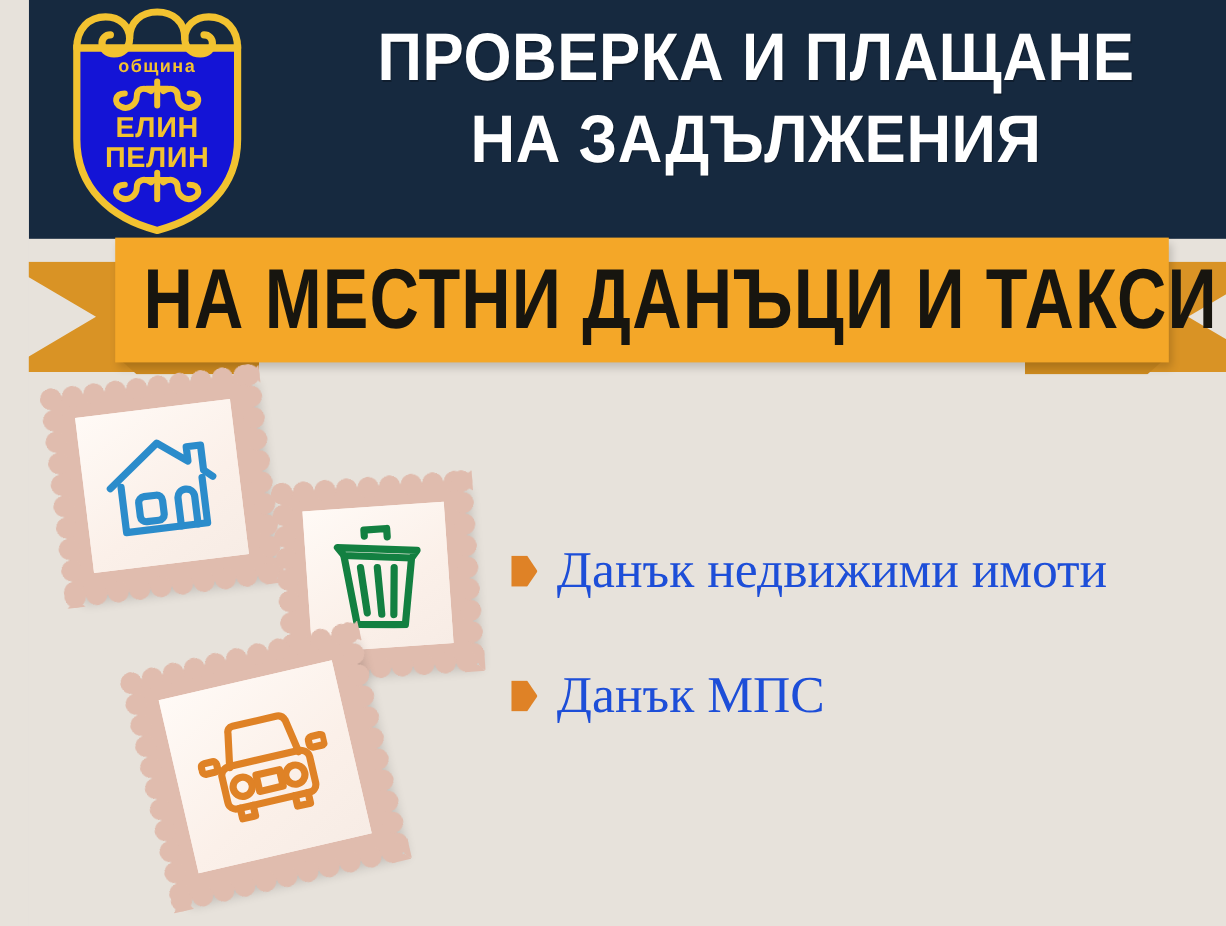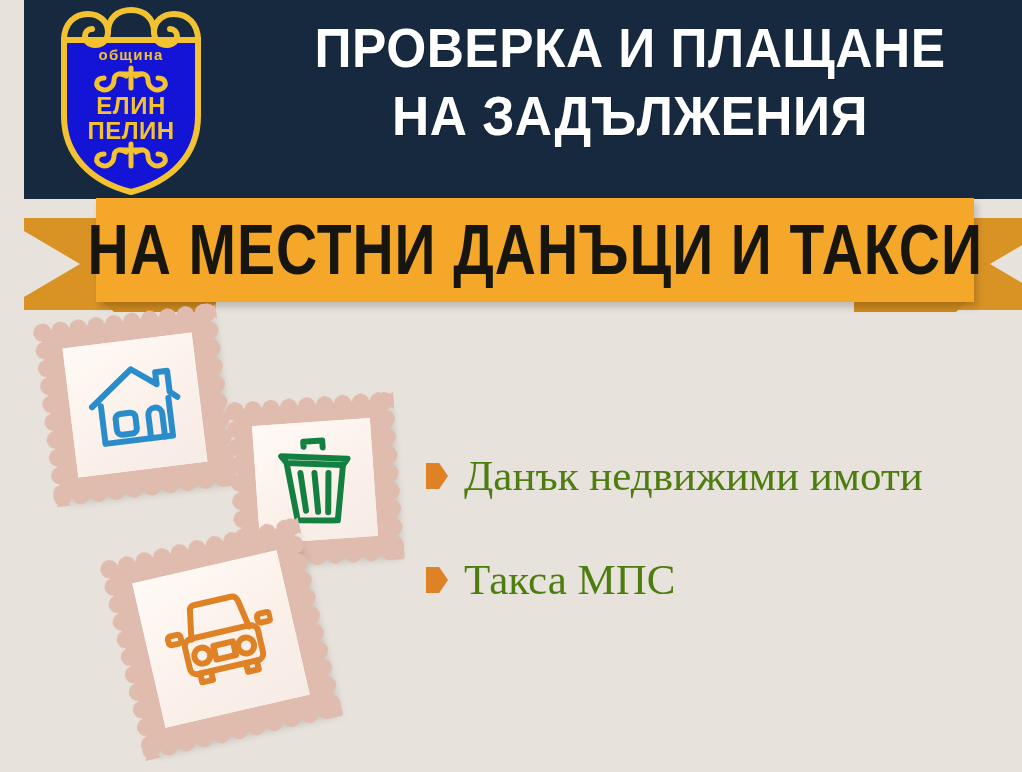--- a/index.html
+++ b/index.html
@@ -101,21 +101,20 @@
   .ribbon-main {
     position: absolute;
     left: 72px;
     top: 2px;
     width: 878px;
     height: 104px;
     background: #f4a728;
     box-shadow: 3px 5px 7px rgba(0,0,0,0.18);
     display: flex;
     align-items: center;
-    justify-content: center;
   }
   .ribbon-text {
     color: #17150f;
     font-family: "Liberation Sans", sans-serif;
     font-weight: bold;
     font-size: 60px;
     line-height: 60px;
     letter-spacing: 1px;
     white-space: nowrap;
     transform: scaleX(0.95) scaleY(1.18);
@@ -204,21 +203,21 @@
   }
   .bullet-marker {
     flex: 0 0 auto;
     width: 22px;
     height: 26px;
     margin-right: 16px;
     background: #df8226;
     clip-path: polygon(0 0, 60% 0, 100% 50%, 60% 100%, 0 100%);
   }
   .bullet-label {
-    color: #4d7c0f;
+    color: #1d4ed8;
     font-family: "Liberation Serif", serif;
     font-size: 43px;
     line-height: 46px;
     white-space: nowrap;
   }
 </style>
 </head>
 <body>
 
 <div class="poster">
@@ -327,17 +326,17 @@
     </div>
   </div>
 
   <div class="bullet-list">
     <div class="bullet-item">
       <span class="bullet-marker"></span>
       <span class="bullet-label">Данък недвижими имоти</span>
     </div>
     <div class="bullet-item">
       <span class="bullet-marker"></span>
-      <span class="bullet-label">Такса МПС</span>
+      <span class="bullet-label">Данък МПС</span>
     </div>
   </div>
 
 </div>
 
 </body></html>

